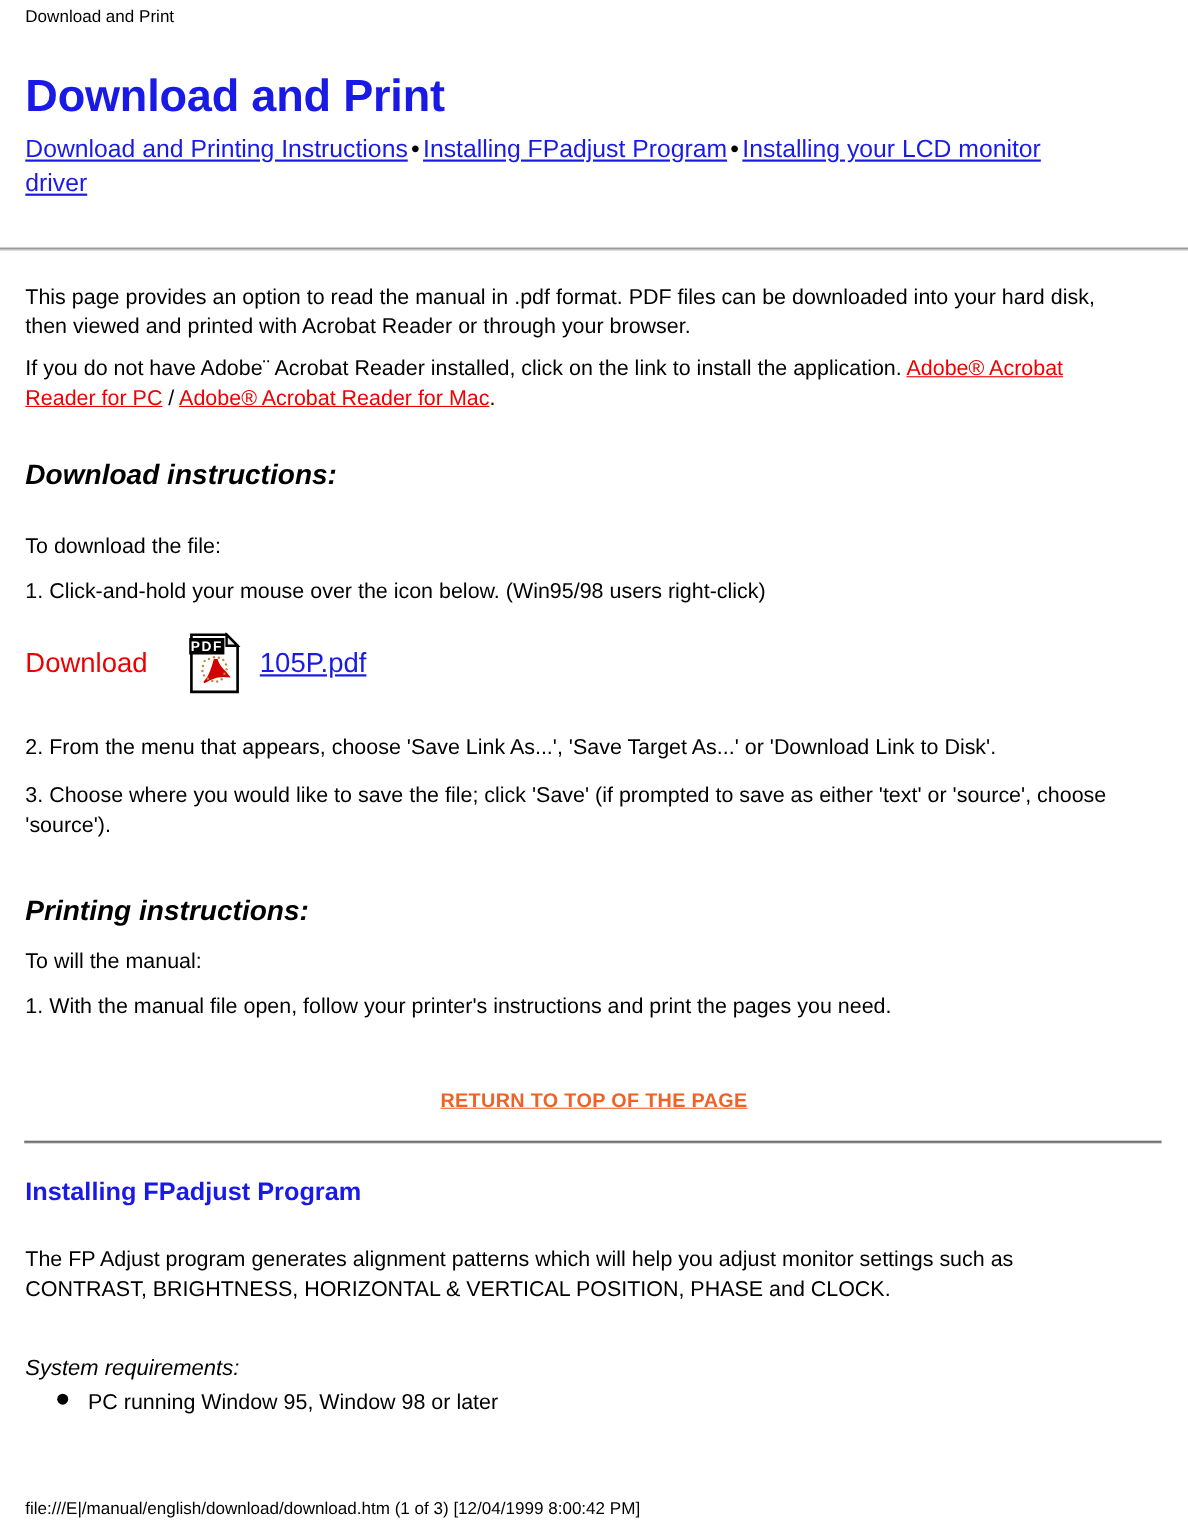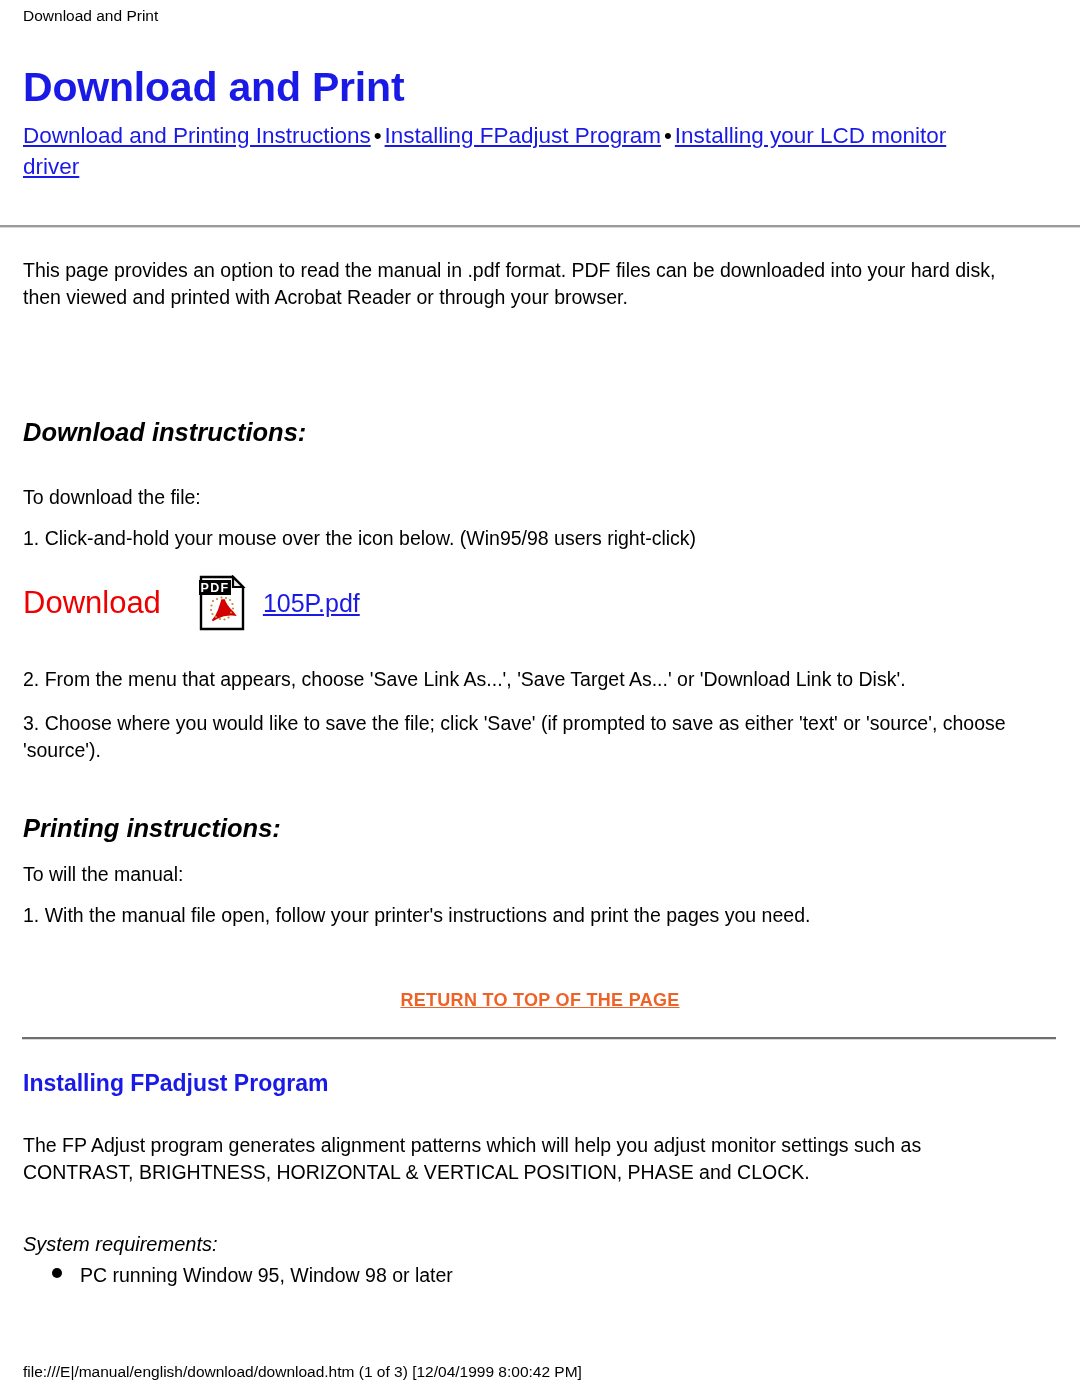--- a/index.html
+++ b/index.html
@@ -159,21 +159,21 @@
 
   
   .download-row {
     position: absolute;
     left: 23px;
     top: 575px;
     display: flex;
     align-items: center;
   }
   .download-word {
-    font-size: 31px;
+    font-size: 25px;
     line-height: 30px;
     color: #ee0000;
     margin-right: 37px;
   }
   .pdf-icon {
     width: 48px;
     height: 56px;
     margin-right: 17px;
     display: block;
   }
@@ -223,20 +223,21 @@
 
     <div class="navlinks">
       <a href="#">Download and Printing Instructions</a><span class="sep">•</span><a href="#">Installing FPadjust Program</a><span class="sep">•</span><a href="#">Installing your LCD monitor driver</a>
     </div>
   </div>
 
   <hr class="rule-full">
 
   <div class="body-block" style="top:257px;">This page provides an option to read the manual in .pdf format. PDF files can be downloaded into your hard disk, then viewed and printed with Acrobat Reader or through your browser.</div>
 
+  <div class="body-block narrow" style="top:322px;"><span>If you do not have Adobe¨ Acrobat Reader installed, click on the link to install the application. </span><a href="#" class="red-link">Adobe® Acrobat Reader for PC</a><span> / </span><a href="#" class="red-link">Adobe® Acrobat Reader for Mac</a><span>.</span></div>
 
   <h2 class="section-head" style="top:416px;">Download instructions:</h2>
 
   <div class="body-block" style="top:484px;">To download the file:</div>
 
   <div class="body-block" style="top:525px;">1. Click-and-hold your mouse over the icon below. (Win95/98 users right-click)</div>
 
   <div class="download-row">
     <span class="download-word">Download</span>
 

